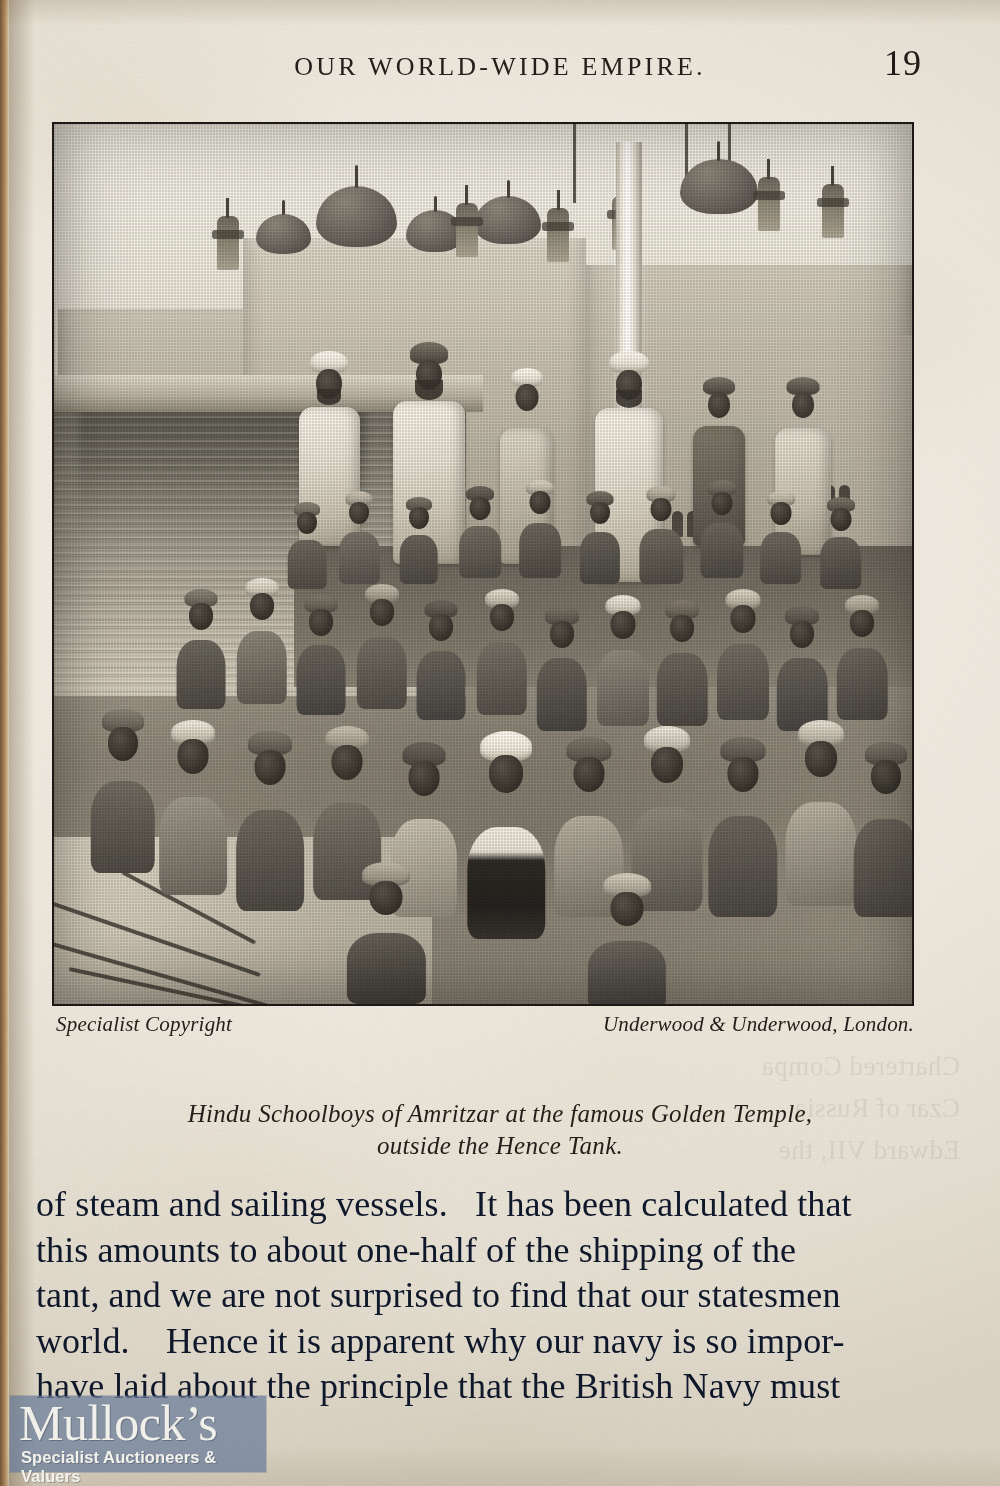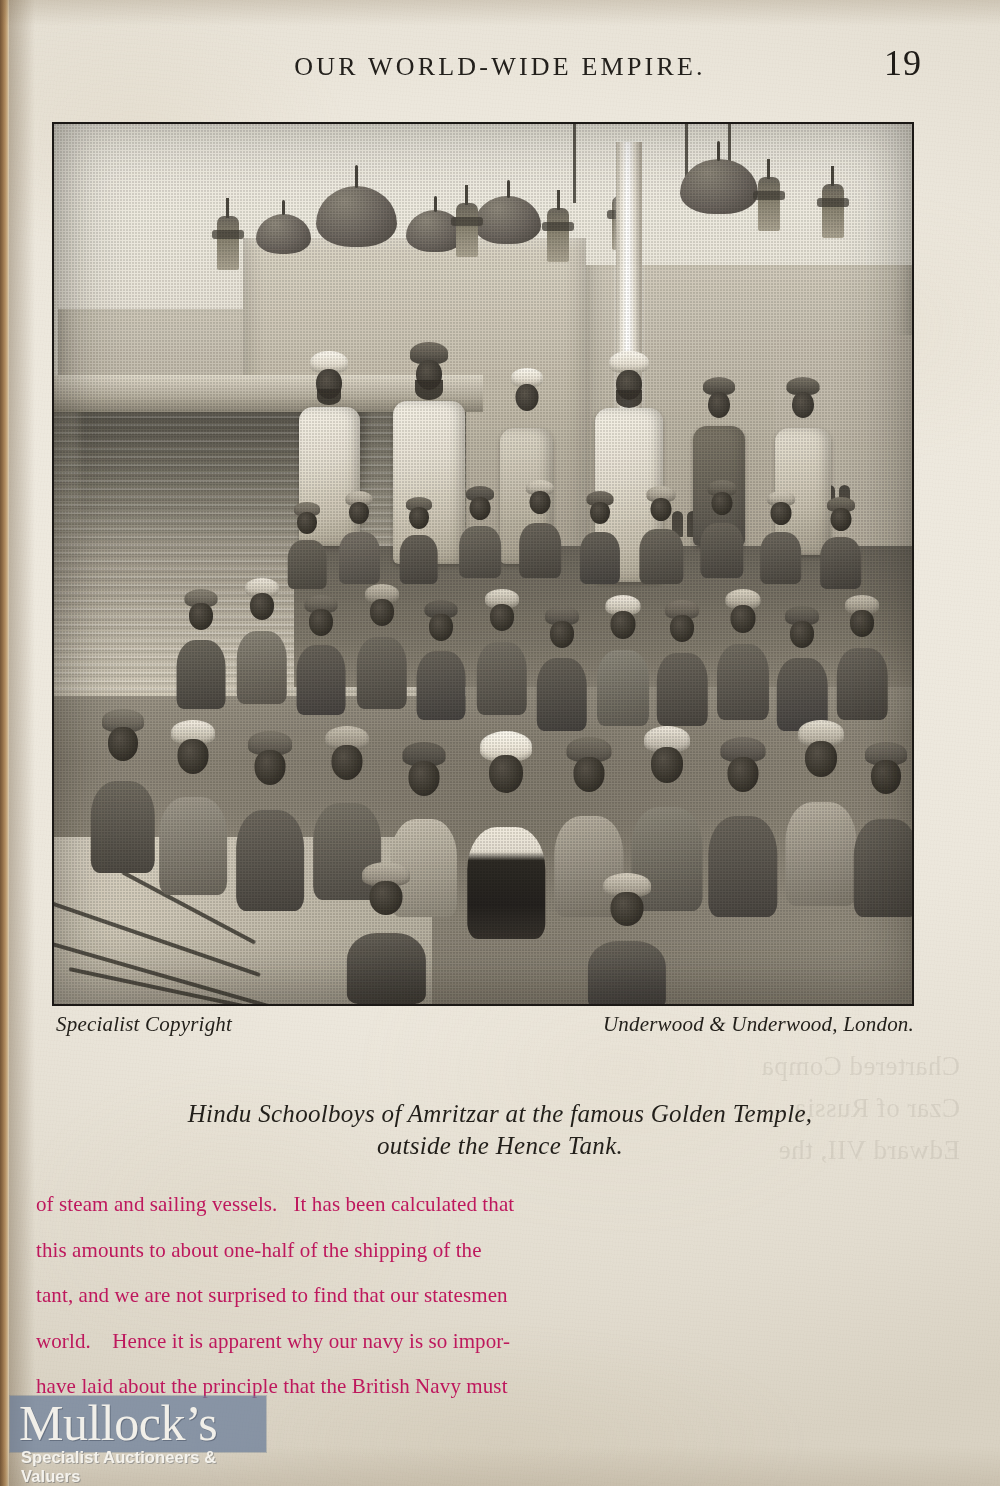--- a/index.html
+++ b/index.html
@@ -475,37 +475,37 @@
     letter-spacing: .3px;
   }
 
   
   .body-text {
     position: absolute;
     left: 36px;
     right: 46px;
     top: 1182px;
     font-family: "Liberation Serif", "DejaVu Serif", serif;
-    font-size: 21px;
+    font-size: 36px;
     line-height: 45.5px;
-    color: #be185d;
+    color: #0f172a;
     letter-spacing: .1px;
   }
   .body-text .ln {
     display: block;
     white-space: pre;
   }
 
   
   .watermark {
     position: absolute;
     left: 10px;
     top: 1396px;
     width: 256px;
-    height: 56px;
+    height: 76px;
     background: rgba(104,124,152,.72);
     box-shadow: 0 0 0 1px rgba(90,108,136,.30);
   }
   .wm-main {
     position: absolute;
     left: 9px;
     top: -2px;
     font-family: "Liberation Serif", "DejaVu Serif", serif;
     font-size: 50px;
     color: #f1efe9;

